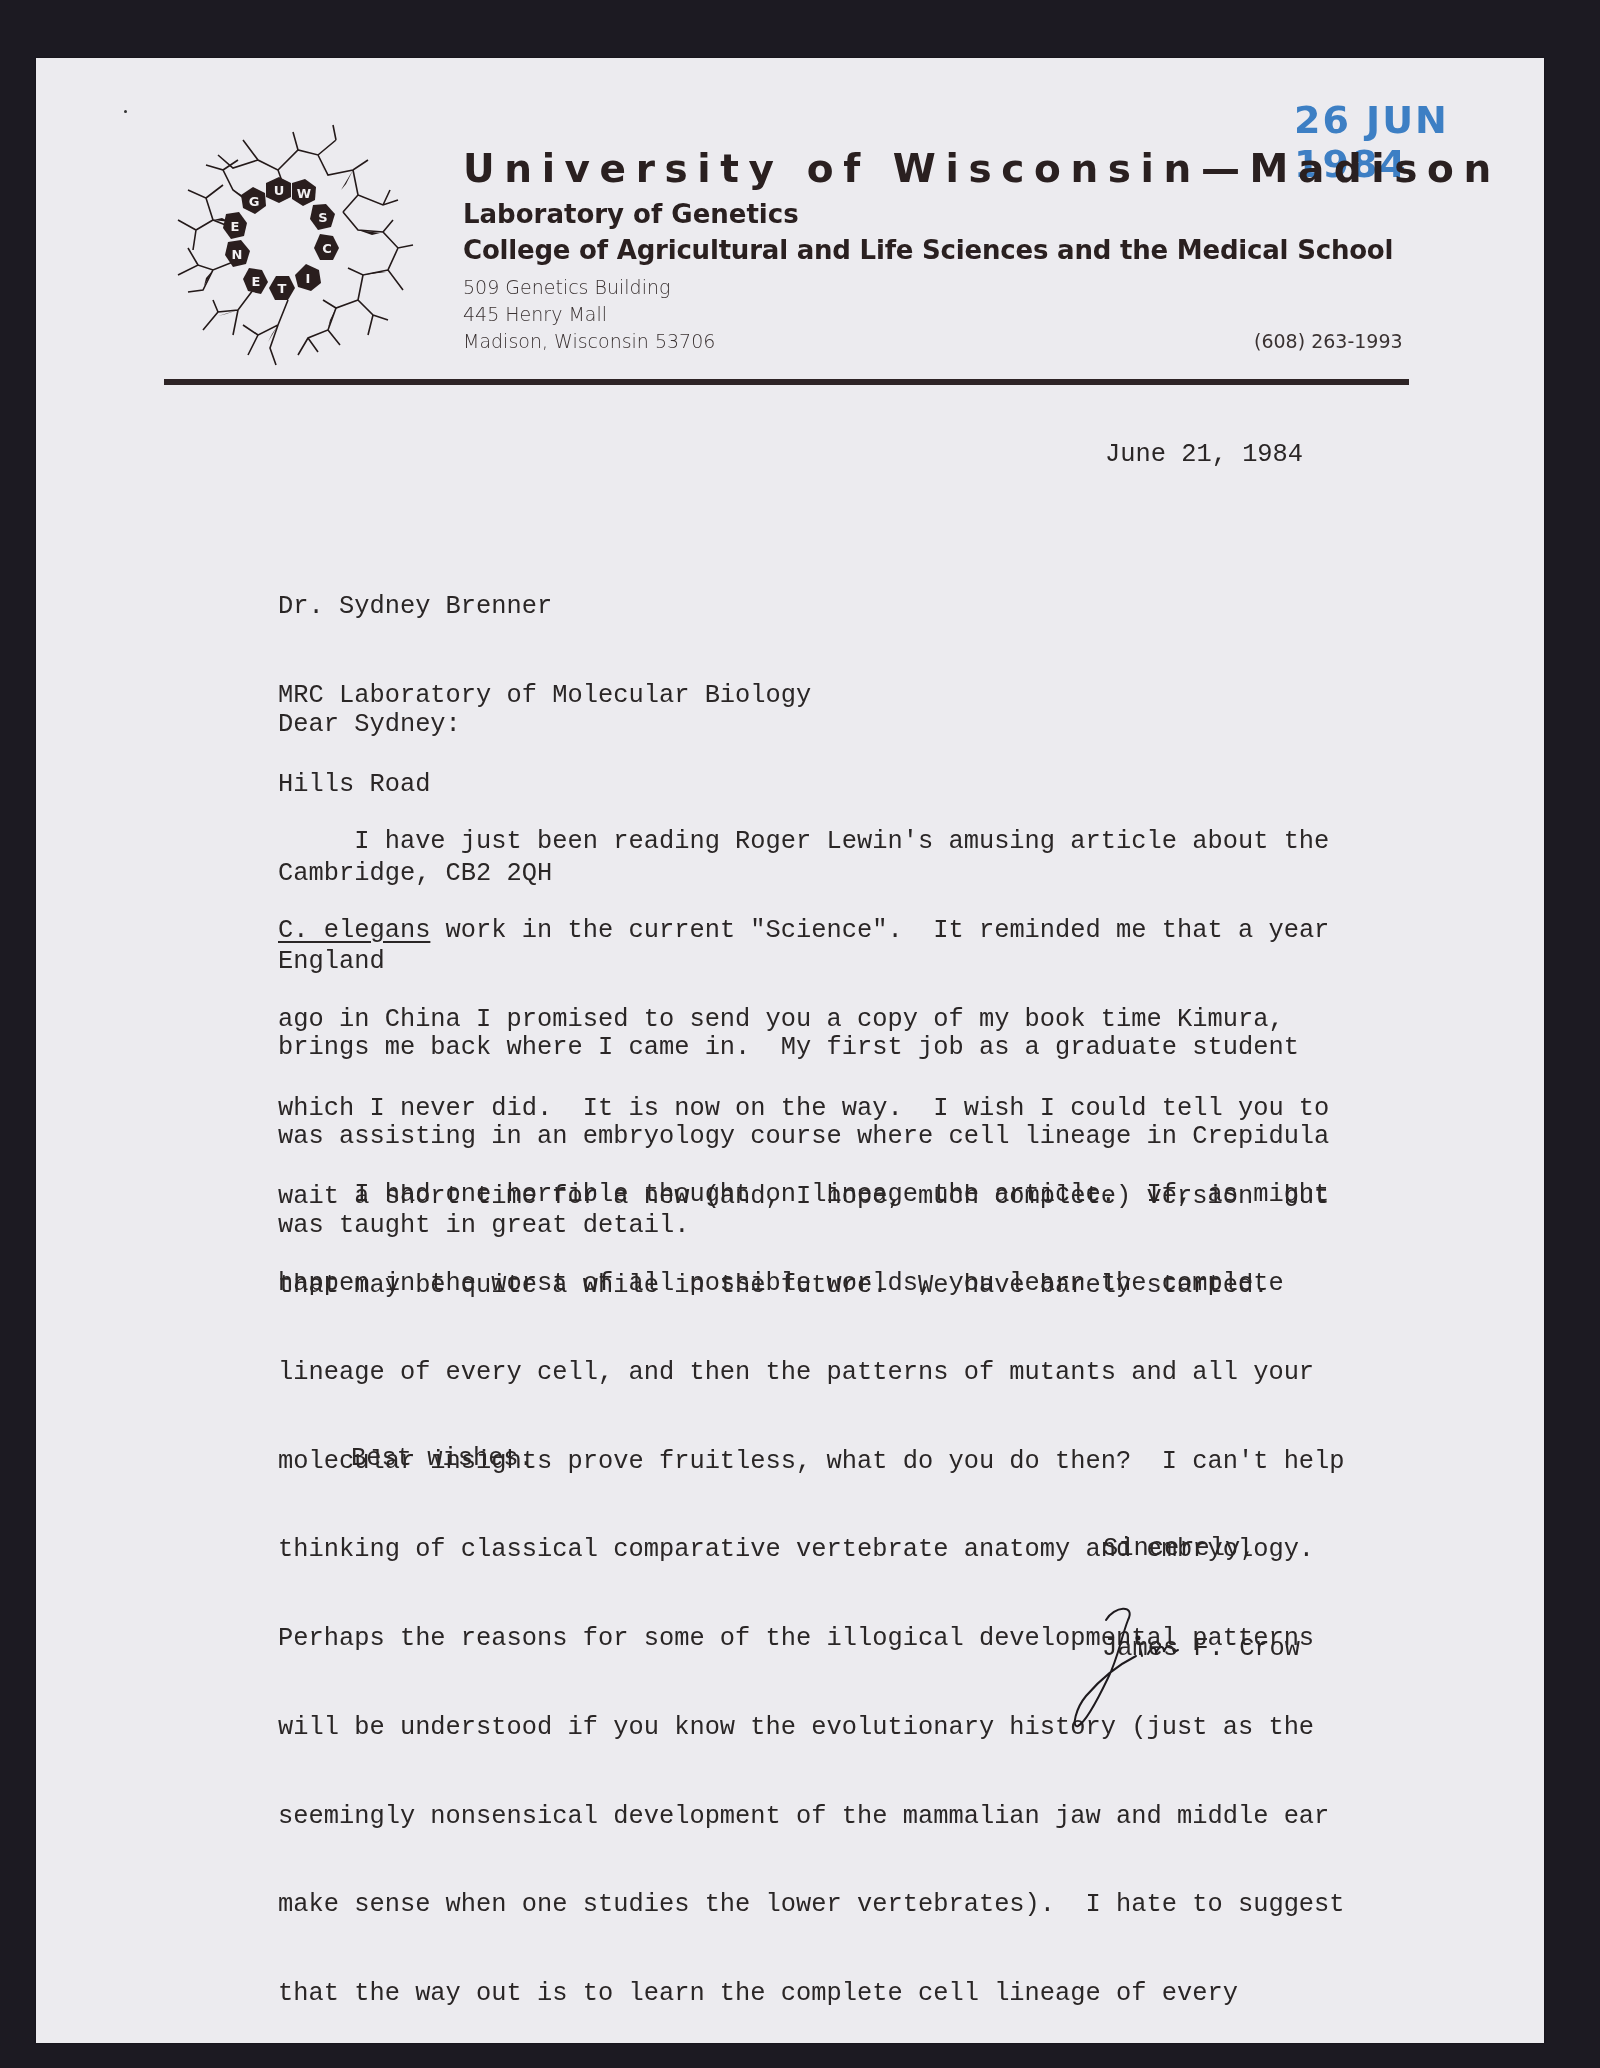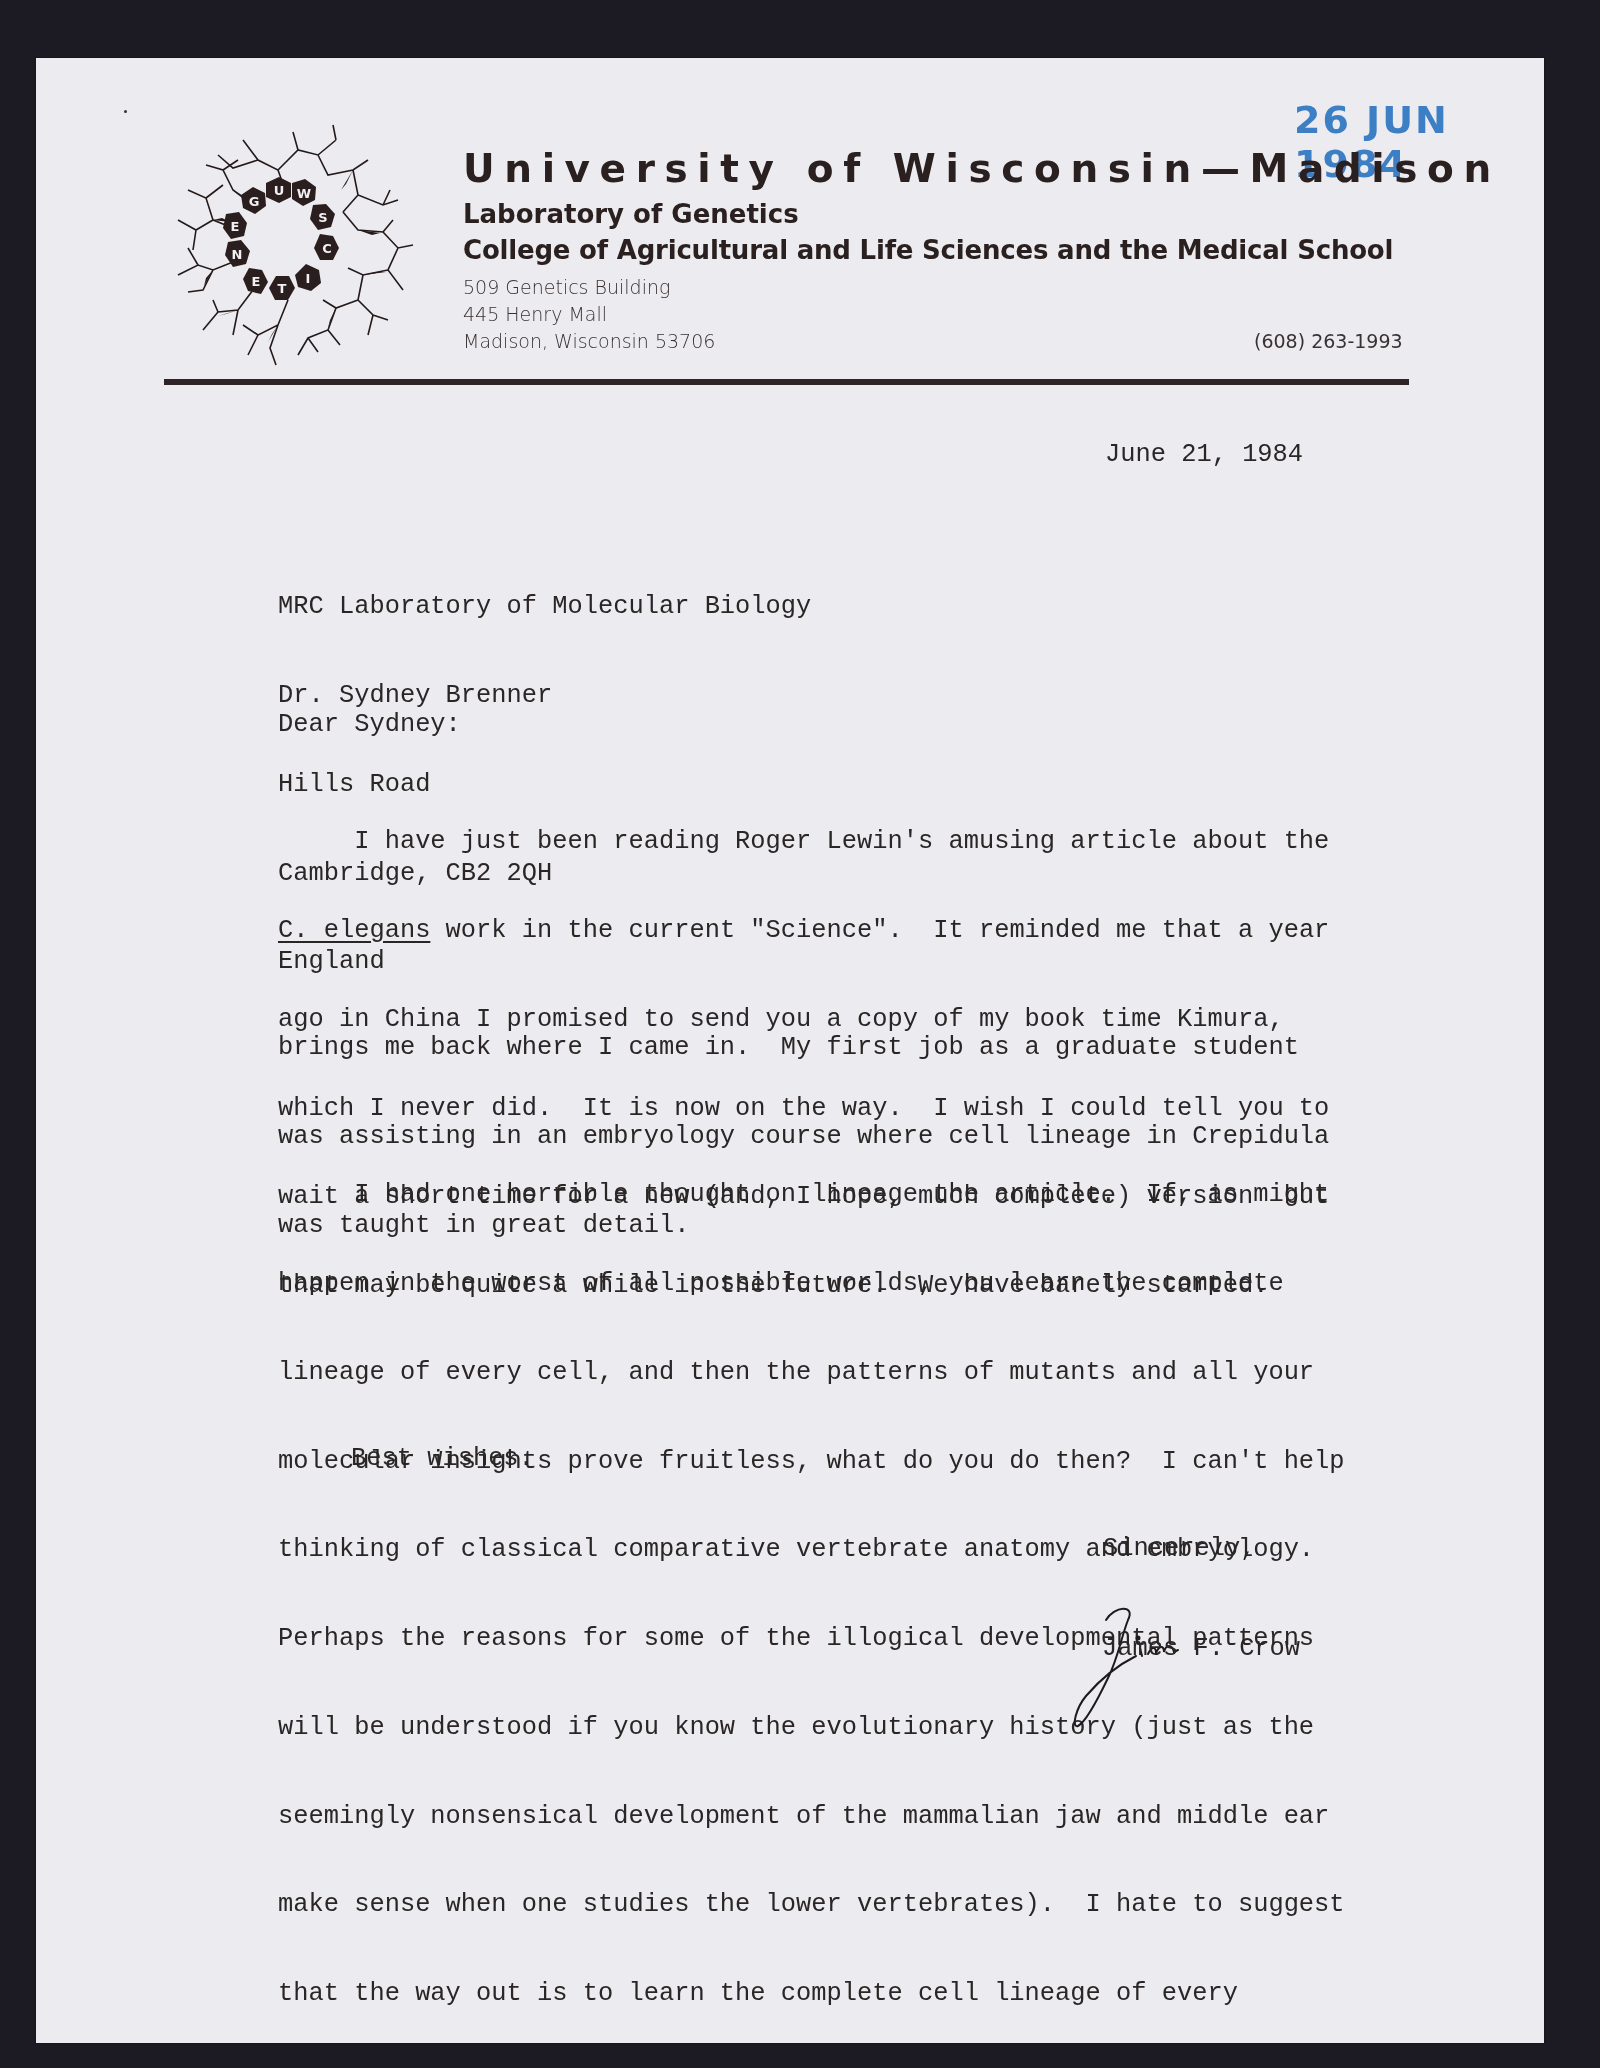--- a/index.html
+++ b/index.html
@@ -110,22 +110,22 @@
   <div class="lh lh-col">College of Agricultural and Life Sciences and the Medical School</div>
   <div class="lh lh-addr lh-a1">509 Genetics Building</div>
   <div class="lh lh-addr lh-a2">445 Henry Mall</div>
   <div class="lh lh-addr lh-a3">Madison, Wisconsin 53706</div>
   <div class="lh-phone">(608) 263-1993</div>
   <div class="rule"></div>
 
   <div class="tw date">June 21, 1984</div>
 
   <div class="tw addr">
+    <span class="line">Dr. Sydney Brenner</span>
     <span class="line">MRC Laboratory of Molecular Biology</span>
-    <span class="line">Dr. Sydney Brenner</span>
     <span class="line">Hills Road</span>
     <span class="line">Cambridge, CB2 2QH</span>
     <span class="line">England</span>
   </div>
 
   <div class="tw salut">Dear Sydney:</div>
 
   <div class="tw p1">
     <span class="line">     I have just been reading Roger Lewin's amusing article about the</span>
     <span class="line"><span class="ul">C. elegans</span><span> work in the current "Science".  It reminded me that a year</span></span>

